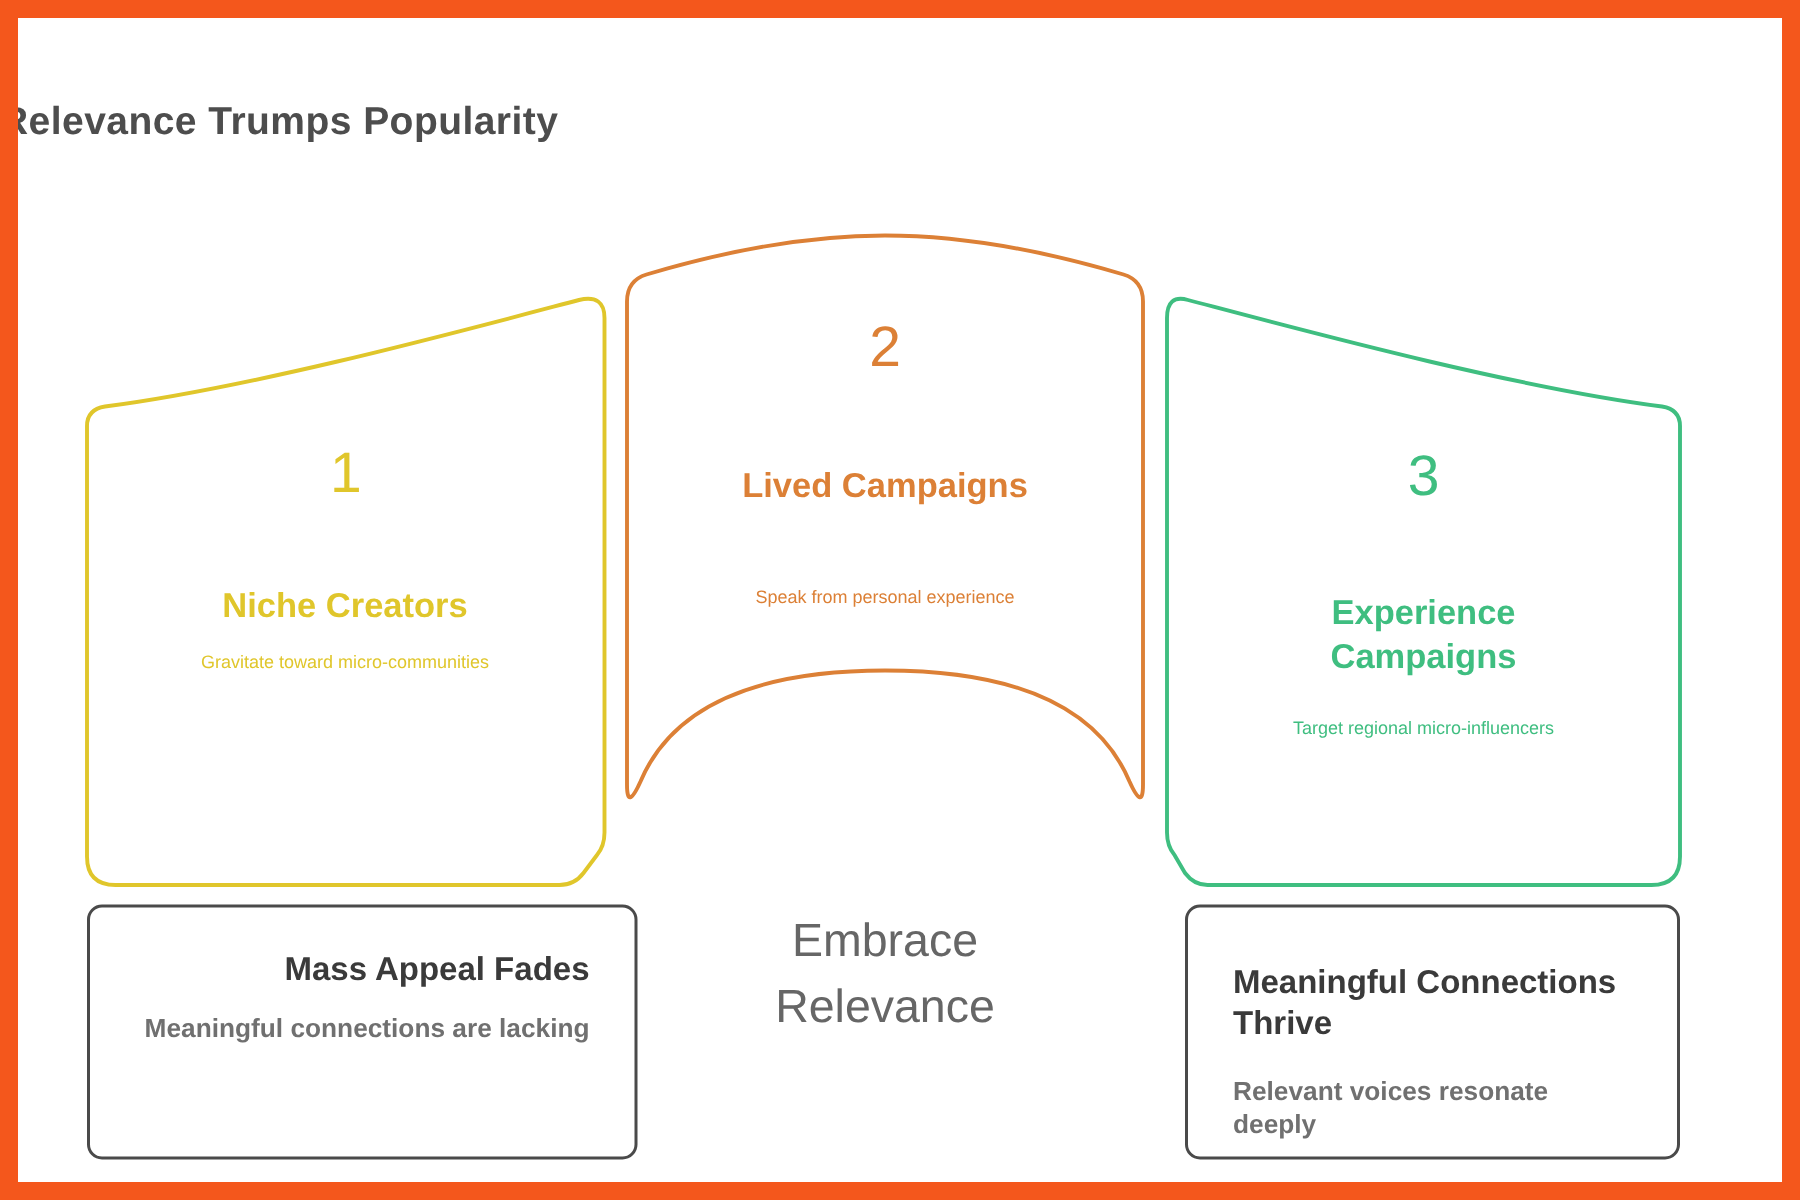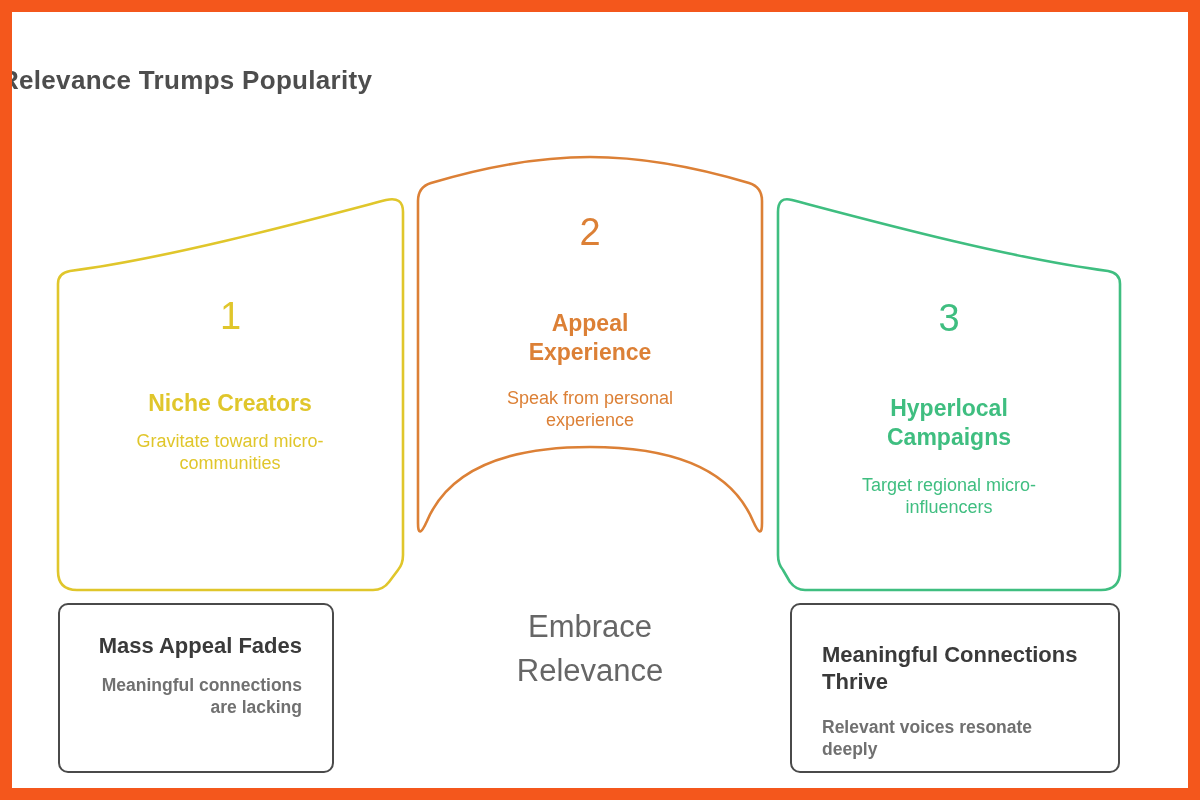--- a/index.html
+++ b/index.html
@@ -24,28 +24,28 @@
   svg.shapes path { fill: none; stroke-width: 2.6; stroke-linejoin: round; stroke-linecap: round; }
 
   .txt { position: absolute; text-align: center; }
 
   .c-yellow { color: #E0C62B; }
   .c-orange { color: #DC8036; }
   .c-green  { color: #3FBE80; }
 
   .step-number { font-size: 38px; line-height: 42px; font-weight: 400; }
   .step-heading { font-size: 23px; line-height: 29px; font-weight: 700; }
-  .step-desc { font-size: 18px; line-height: 22px; font-weight: 400; }
+  .step-desc { font-size: 12px; line-height: 22px; font-weight: 400; }
 
   .callout {
     position: absolute; top: 603px; height: 170px;
     border: 2.5px solid #4A4A4A; border-radius: 10px;
     background: #ffffff;
   }
-  .callout-left  { left: 58px;  width: 276px; padding: 27px 30px 0 34px; text-align: right; }
+  .callout-left  { left: 58px;  width: 367px; padding: 27px 30px 0 34px; text-align: right; }
   .callout-right { left: 790px; width: 330px; padding: 36px 28px 16px 30px; text-align: left; }
   .callout-title { font-size: 22px; line-height: 27px; font-weight: 700; color: #3A3A3A; }
   .callout-left  .callout-desc { margin-top: 16px; }
   .callout-right .callout-desc { margin-top: 22px; }
   .callout-desc { font-size: 17.5px; line-height: 21.5px; color: #707070; font-weight: bold; }
 
   .center-label {
     position: absolute; left: 470px; top: 605px; width: 240px;
     text-align: center; font-size: 31px; line-height: 44px; color: #666666;
   }
@@ -68,25 +68,25 @@
     <path d="M 778 212 Q 778 196 792 200 C 868 220 1008 258 1108 271 Q 1120 273 1120 284
              L 1120 571 Q 1120 590 1101 590 L 805 590 Q 796 590 790 582
              L 783 570 Q 778 564 778 555 Z" stroke="#3FBE80"></path>
   </svg>
 
   <div class="txt step-number c-yellow" style="left:58px; top:295px; width:345px;">1</div>
   <div class="txt step-desc c-yellow" style="left:110px; top:430px; width:240px;">Gravitate toward micro-communities</div>
   <div class="txt step-heading c-yellow" style="left:110px; top:389px; width:240px;">Niche Creators</div>
 
   <div class="txt step-number c-orange" style="left:418px; top:211px; width:344px;">2</div>
-  <div class="txt step-heading c-orange" style="left:490px; top:309px; width:200px;">Appeal Experience</div>
+  <div class="txt step-heading c-orange" style="left:490px; top:309px; width:200px;">Lived Campaigns</div>
   <div class="txt step-desc c-orange" style="left:485px; top:387px; width:210px;">Speak from personal experience</div>
 
   <div class="txt step-number c-green" style="left:778px; top:297px; width:342px;">3</div>
-  <div class="txt step-heading c-green" style="left:839px; top:394px; width:220px;">Hyperlocal Campaigns</div>
+  <div class="txt step-heading c-green" style="left:839px; top:394px; width:220px;">Experience Campaigns</div>
   <div class="txt step-desc c-green" style="left:834px; top:474px; width:230px;">Target regional micro-influencers</div>
 
   <div class="center-label">Embrace Relevance</div>
 
   <div class="callout callout-left">
     <div class="callout-title">Mass Appeal Fades</div>
     <div class="callout-desc">Meaningful connections are lacking</div>
   </div>
 
   <div class="callout callout-right">

